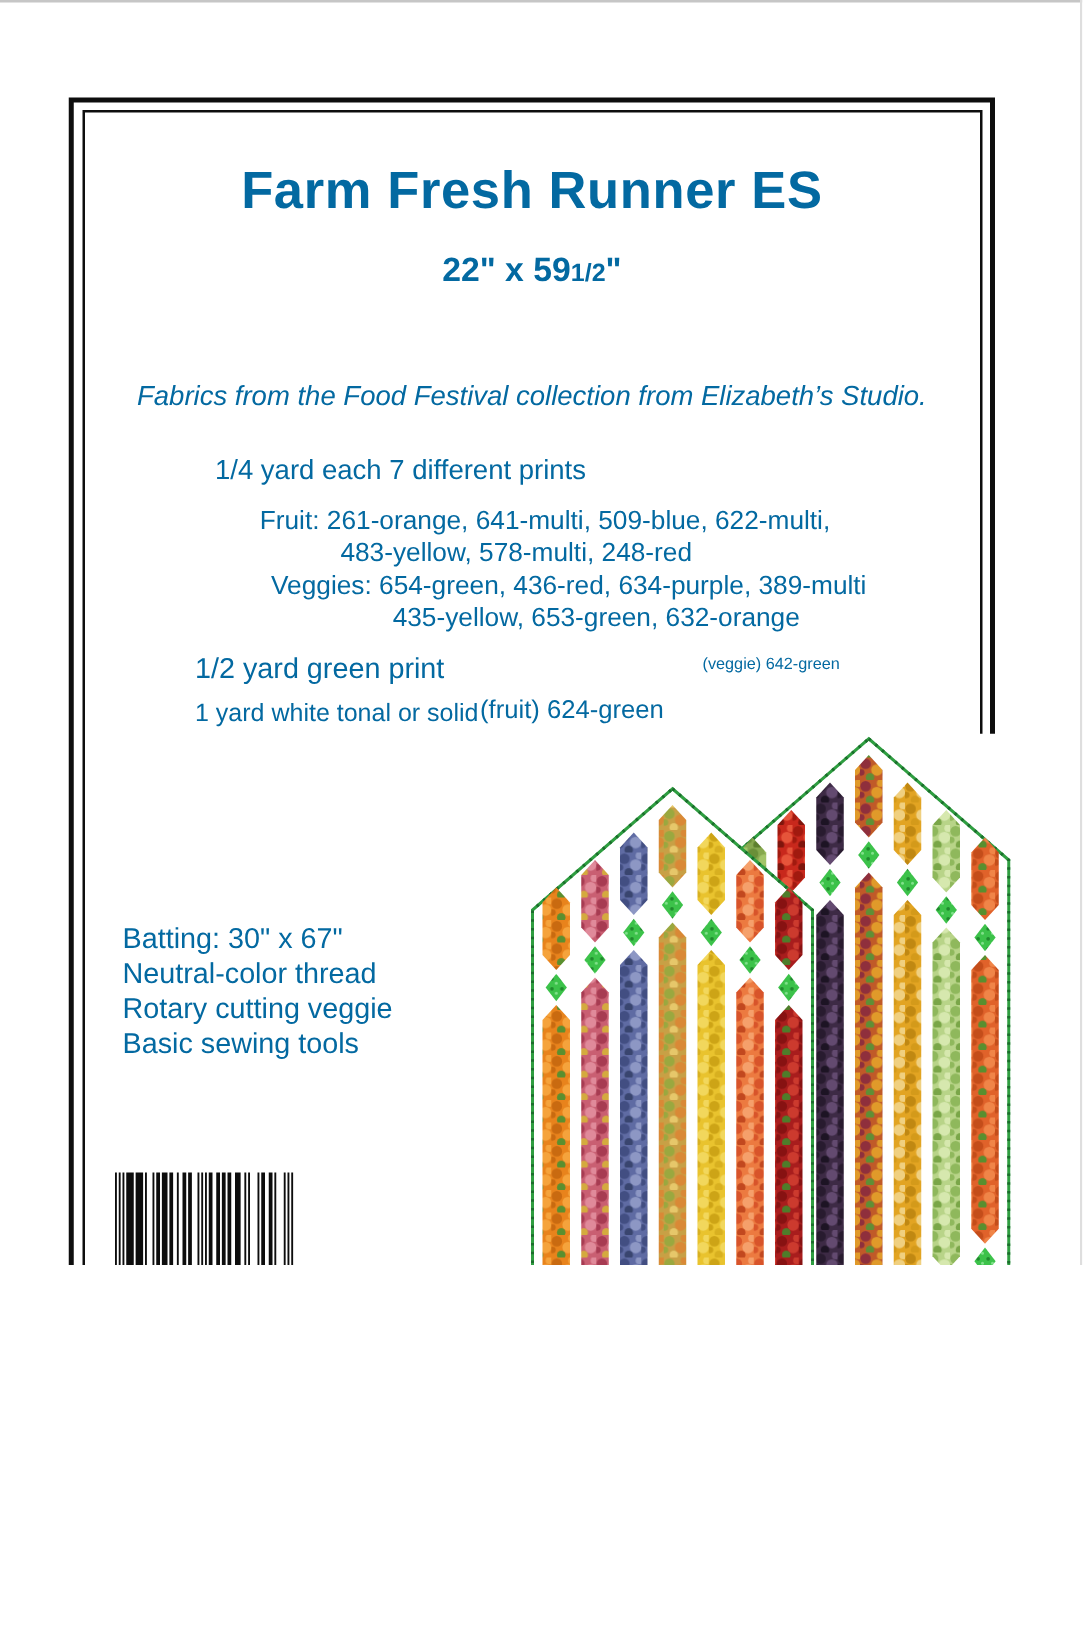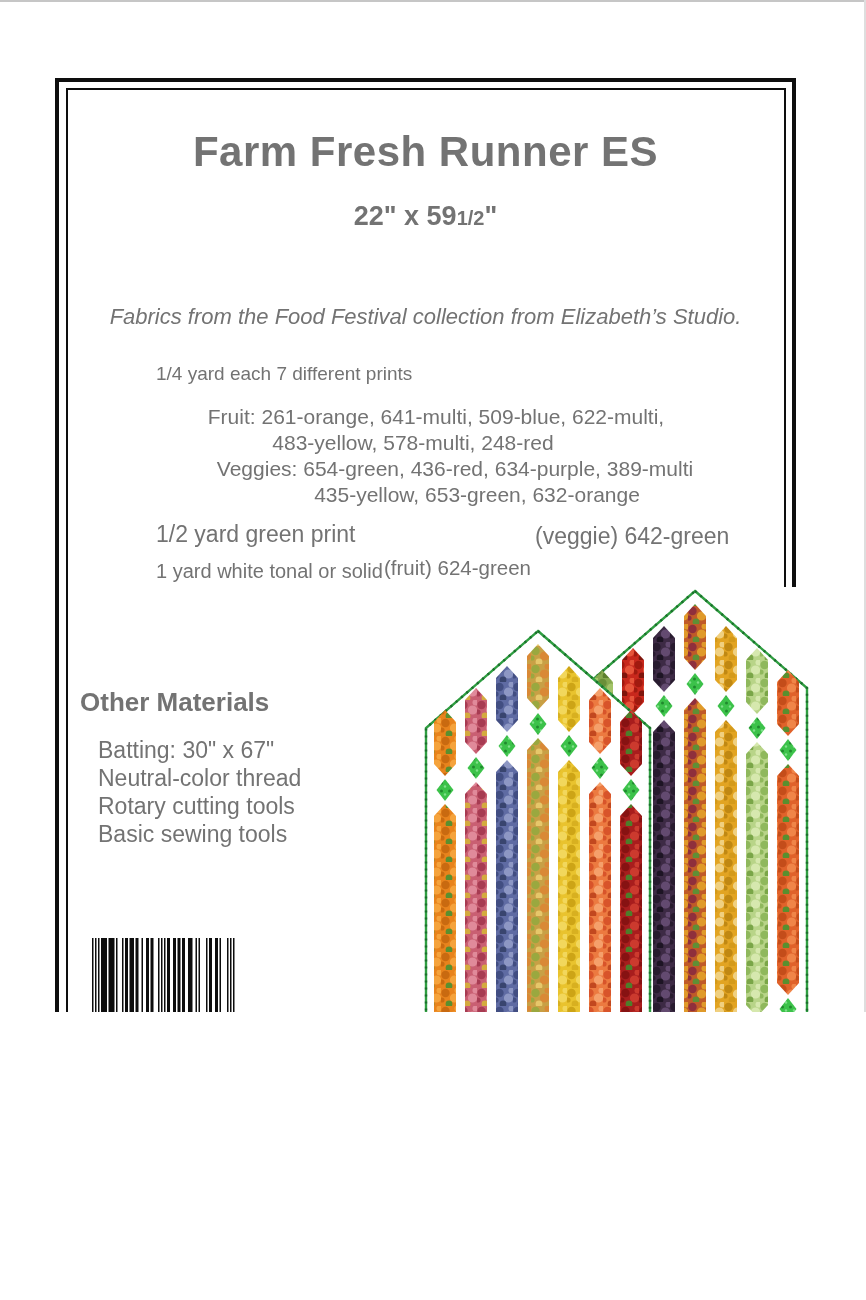--- a/index.html
+++ b/index.html
@@ -1,37 +1,37 @@
 <!DOCTYPE html>
 <html><head>
 <meta charset="utf-8">
 <style>
   html,body{margin:0;padding:0;background:#fff;}
   .page{position:relative;width:866px;height:1012px;background:#ffffff;
-        font-family:"Liberation Sans", sans-serif;color:#737373;overflow:hidden;}
+        font-family:"Liberation Sans", sans-serif;color:#0369a1;overflow:hidden;}
   .scan-edge-top{position:absolute;top:0;left:0;right:0;height:2px;background:#c6c6c6;}
   .scan-edge-right{position:absolute;top:0;right:0;bottom:0;width:2px;background:#dedede;}
   .frame-outer{position:absolute;left:55px;top:78px;width:733px;height:1013px;border:4px solid #0e0e0e;}
   .frame-inner{position:absolute;left:66px;top:88px;width:716px;height:998px;border:2px solid #0e0e0e;}
   .centered{position:absolute;left:55px;width:741px;text-align:center;}
   .title{top:128px;font-size:42px;font-weight:bold;letter-spacing:.5px;}
   .size-line{top:201px;font-size:27px;font-weight:bold;}
   .size-line .frac{font-size:20px;font-weight:bold;}
   .materials-heading{top:256px;font-size:27px;font-weight:bold;}
   .fabrics-note{top:304px;font-size:22px;font-style:italic;}
-  .q-yard{position:absolute;left:156px;top:363px;font-size:19px;}
+  .q-yard{position:absolute;left:172px;top:363px;font-size:22px;}
   .prints-block{position:absolute;left:63px;top:404px;width:740px;text-align:center;
                 font-size:21px;line-height:26px;}
   .prints-block .l1{transform:translateX(3px);display:block;}
   .prints-block .l2{transform:translateX(-20px);display:block;}
   .prints-block .l3{transform:translateX(22px);display:block;}
   .prints-block .l4{transform:translateX(44px);display:block;}
   .half-label{position:absolute;left:156px;top:521px;font-size:23px;}
   .half-fruit{position:absolute;left:384px;top:523px;font-size:20.5px;margin-top:33px;}
-  .half-veggie{position:absolute;left:535px;top:523px;font-size:23px;}
+  .half-veggie{position:absolute;left:562px;top:523px;font-size:13px;}
   .one-yard{position:absolute;left:156px;top:560px;font-size:20px;}
   .other-heading{position:absolute;left:80px;top:687px;font-size:26px;font-weight:bold;}
   .other-list{position:absolute;left:98px;top:736px;font-size:23px;line-height:28px;}
   .barcode-svg{position:absolute;left:70px;top:935px;}
   .pattern-number{position:absolute;left:283px;top:1050px;font-size:24px;letter-spacing:1px;}
   .photo{position:absolute;left:408px;top:587px;width:430px;height:663px;background:#ffffff;}
   .runner-svg{position:absolute;}
   .runner-veggie{left:172px;top:1px;}
   .runner-fruit{left:15px;top:41px;}
 </style>
@@ -60,26 +60,25 @@
     <span class="l3">Veggies: 654-green, 436-red, 634-purple, 389-multi</span>
     <span class="l4">435-yellow, 653-green, 632-orange</span>
   </div>
 
   <div class="half-label">1/2 yard green print</div>
   <div class="half-fruit">(fruit) 624-green</div>
   <div class="half-veggie">(veggie) 642-green</div>
 
   <div class="one-yard">1 yard white tonal or solid</div>
 
-  <div class="other-heading">Other Materials</div>
 
   <div class="other-list">
     <div>Batting: 30" x 67"</div>
     <div>Neutral-color thread</div>
-    <div>Rotary cutting tools</div>
+    <div>Rotary cutting veggie</div>
     <div>Basic sewing tools</div>
   </div>
 
   <svg class="barcode-svg" width="320" height="145" viewBox="0 0 320 145">
       <rect x="22" y="3" width="1.5" height="125" fill="#0d0d0d"></rect>
       <rect x="25" y="3" width="1.5" height="125" fill="#0d0d0d"></rect>
       <rect x="28" y="3" width="1.5" height="125" fill="#0d0d0d"></rect>
       <rect x="31" y="3" width="6" height="125" fill="#0d0d0d"></rect>
       <rect x="38.5" y="3" width="6" height="114" fill="#0d0d0d"></rect>
       <rect x="46" y="3" width="1.5" height="114" fill="#0d0d0d"></rect>

